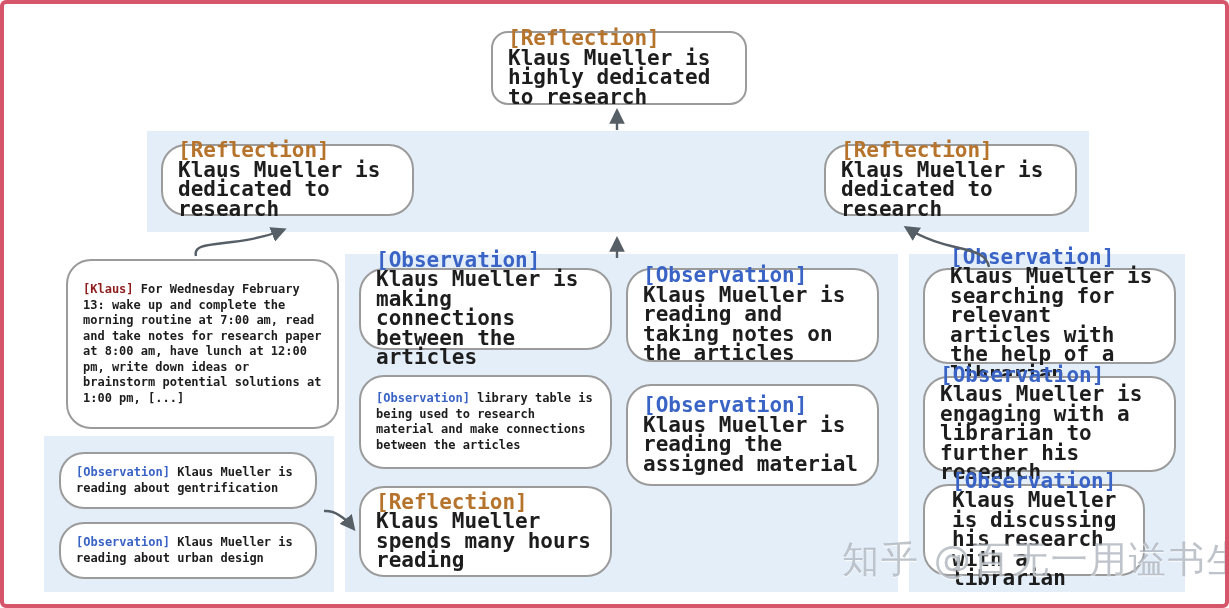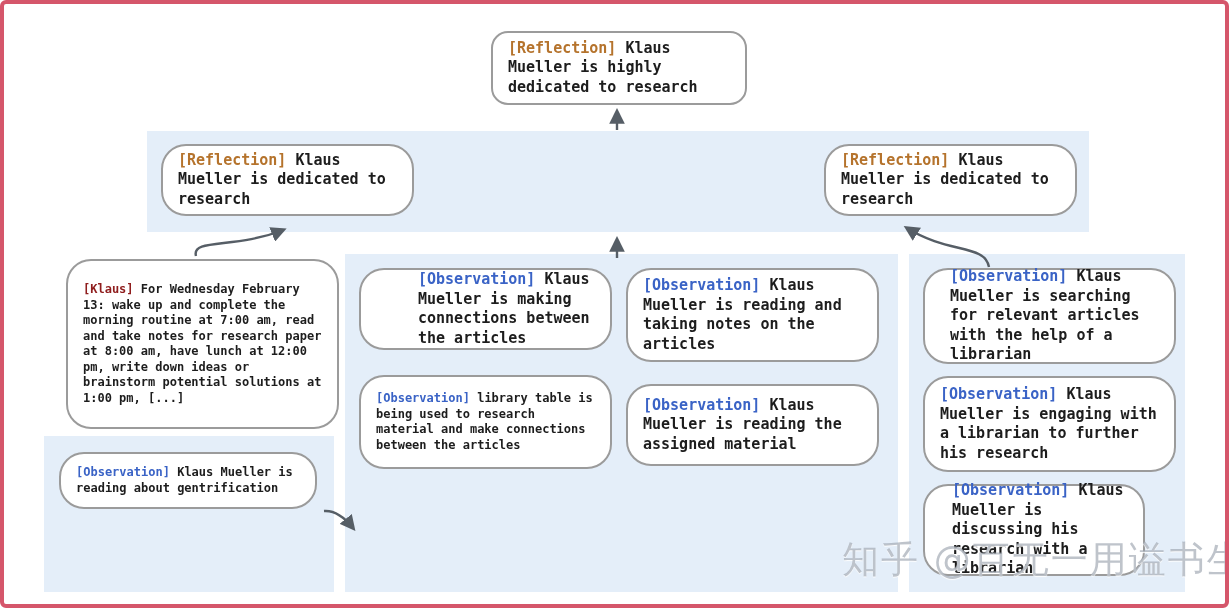--- a/index.html
+++ b/index.html
@@ -24,21 +24,21 @@
     border:2px solid #9b9b9b;
     border-radius:25px;
     display:flex;
     align-items:center;
   }
   .box .inner{
     padding:2px 15px;
     font-weight:bold;
     color:#1d1d1d;
   }
-  .md .inner{font-size:15px;line-height:19.5px;}
+  .md .inner{font-size:21px;line-height:19.5px;}
   .sm .inner{font-size:12px;line-height:15.5px;}
   .tag{white-space:nowrap;}
   .tag-reflection{color:#b5732c;}
   .tag-observation{color:#3a63c6;}
   .tag-plan{color:#8f1d1d;}
   #arrows{
     position:absolute;left:0;top:0;width:1229px;height:608px;
     pointer-events:none;
   }
   #watermark{
@@ -73,32 +73,38 @@
     <div class="inner"><span class="tag tag-reflection">[Reflection]</span> <span>Klaus Mueller is dedicated to research</span></div>
   </div>
 
   <div class="box sm" style="left:62px;top:255px;width:273px;height:170px;">
     <div class="inner"><span class="tag tag-plan">[Klaus]</span> <span>For Wednesday February 13: wake up and complete the morning routine at 7:00 am, read and take notes for research paper at 8:00 am, have lunch at 12:00 pm, write down ideas or brainstorm potential solutions at 1:00 pm, [...]</span></div>
   </div>
 
   <div class="box sm" style="left:55px;top:448px;width:258px;height:57px;">
     <div class="inner"><span class="tag tag-observation">[Observation]</span> <span>Klaus Mueller is reading about gentrification</span></div>
   </div>
+  <div class="box sm" style="left:55px;top:518px;width:258px;height:57px;">
+    <div class="inner"><span class="tag tag-observation">[Observation]</span> <span>Klaus Mueller is reading about urban design</span></div>
+  </div>
 
-  <div class="box md" style="left:355px;top:264px;width:253px;height:82px;padding-left:42px;">
+  <div class="box md" style="left:355px;top:264px;width:253px;height:82px;">
     <div class="inner"><span class="tag tag-observation">[Observation]</span> <span>Klaus Mueller is making connections between the articles</span></div>
   </div>
   <div class="box sm" style="left:355px;top:371px;width:253px;height:94px;">
     <div class="inner"><span class="tag tag-observation">[Observation]</span> <span>library table is being used to research material and make connections between the articles</span></div>
   </div>
+  <div class="box md" style="left:355px;top:482px;width:253px;height:91px;">
+    <div class="inner"><span class="tag tag-reflection">[Reflection]</span> <span>Klaus Mueller spends many hours reading</span></div>
+  </div>
 
   <div class="box md" style="left:622px;top:264px;width:253px;height:94px;">
     <div class="inner"><span class="tag tag-observation">[Observation]</span> <span>Klaus Mueller is reading and taking notes on the articles</span></div>
   </div>
-  <div class="box md" style="left:622px;top:380px;width:253px;height:82px;">
+  <div class="box md" style="left:622px;top:380px;width:253px;height:102px;">
     <div class="inner"><span class="tag tag-observation">[Observation]</span> <span>Klaus Mueller is reading the assigned material</span></div>
   </div>
 
   <div class="box md" style="left:919px;top:264px;width:253px;height:96px;padding-left:10px;">
     <div class="inner"><span class="tag tag-observation">[Observation]</span> <span>Klaus Mueller is searching for relevant articles with the help of a librarian</span></div>
   </div>
   <div class="box md" style="left:919px;top:372px;width:253px;height:96px;">
     <div class="inner"><span class="tag tag-observation">[Observation]</span> <span>Klaus Mueller is engaging with a librarian to further his research</span></div>
   </div>
   <div class="box md" style="left:919px;top:480px;width:222px;height:92px;padding-left:12px;">

